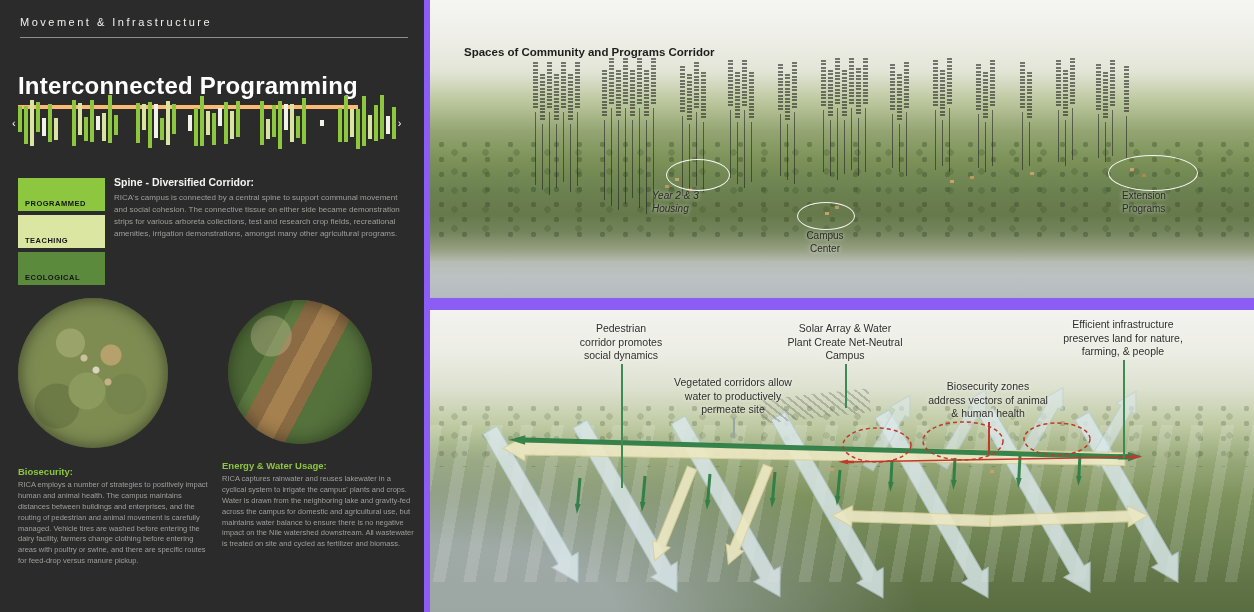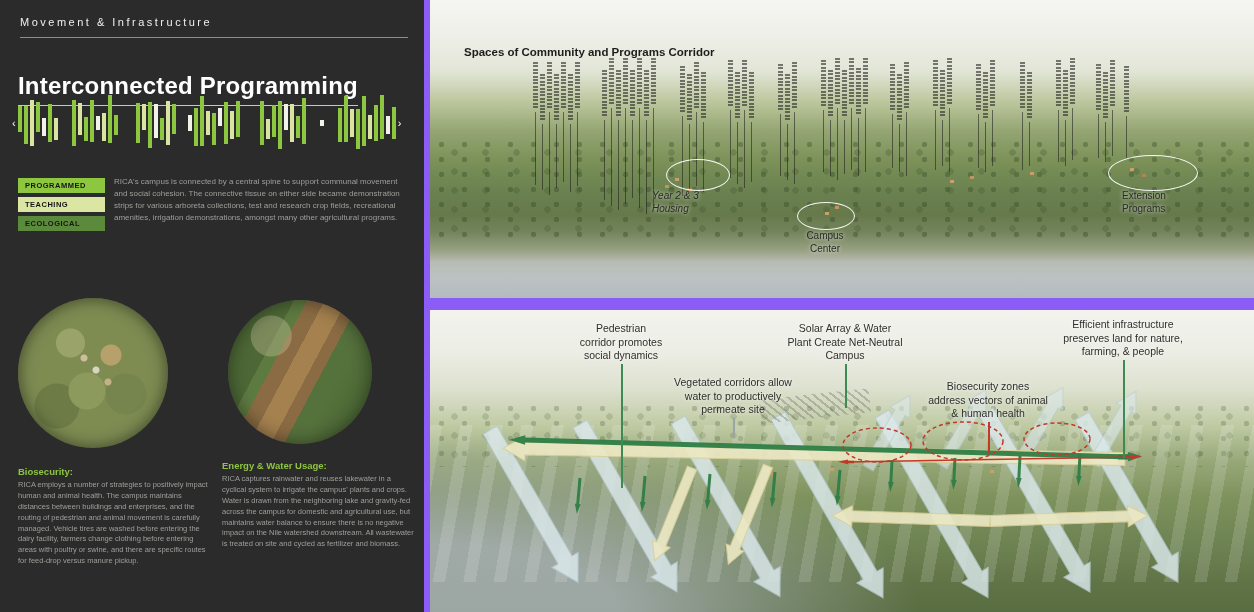--- a/index.html
+++ b/index.html
@@ -4,29 +4,29 @@
 <style>
   html,body{margin:0;padding:0;background:#fff;}
   body{width:1254px;height:612px;overflow:hidden;font-family:"Liberation Sans",sans-serif;position:relative;}
   .board{position:relative;width:1254px;height:612px;background:#8b5cf6;}
 
   
   .left-panel{position:absolute;left:0;top:0;width:424px;height:612px;background:var(--panel-bg);color:#f2f2f0;}
   .eyebrow{position:absolute;left:20px;top:16px;right:16px;font-size:11px;letter-spacing:2.5px;color:#efefec;
            padding-bottom:9px;border-bottom:1px solid #8d8d8a;}
   .page-title{position:absolute;left:18px;top:40px;font-size:24px;font-weight:bold;letter-spacing:.2px;color:#fff;
-              border-bottom:1px solid #fdba74;padding-bottom:5px;display:inline-block;margin-top:32px;}
+              border-bottom:4px solid #fdba74;padding-bottom:5px;display:inline-block;margin-top:32px;}
   .barcode{position:absolute;left:10px;top:94px;right:6px;height:58px;display:flex;align-items:center;}
   .barcode .chev{color:#fff;font-size:11px;line-height:1;flex:none;padding:0 2px;}
   .bars{display:flex;align-items:center;height:58px;gap:2px;}
   .bar{width:4px;flex:none;}
   .bar-gap{height:1px;flex:none;}
   .program-legend{position:absolute;left:18px;top:178px;width:92px;}
   .legend-chip{width:80px;font-size:7.5px;font-weight:bold;color:#151515;letter-spacing:.5px;
-               padding:3px 0 3px 7px;margin-bottom:4px;}
+               padding:21px 0 3px 7px;margin-bottom:4px;}
   .spine-block{position:absolute;left:114px;top:176px;right:20px;}
   .spine-heading{font-size:10.5px;font-weight:bold;color:#f4f4f2;margin-bottom:4px;}
   .body-copy{font-size:8px;line-height:1.5;color:var(--body-text-gray);margin:0;}
   .circle{position:absolute;border-radius:50%;box-shadow:inset 0 0 18px rgba(0,0,0,.45);}
   .circle-campus{left:18px;top:298px;width:150px;height:150px;
     background:
       radial-gradient(circle at 52% 48%, #d8d4c2 0 3px, transparent 4px),
       radial-gradient(circle at 44% 40%, #cdbf9c 0 3px, transparent 4px),
       radial-gradient(circle at 60% 56%, #c4b089 0 3px, transparent 4px),
       radial-gradient(circle at 35% 30%, #9aa36a 0 14px, transparent 15px),
@@ -160,20 +160,21 @@
       <span class="chev">›</span>
     </div>
 
     <div class="program-legend">
         <div class="legend-chip" style="background: rgb(141, 198, 63);">PROGRAMMED</div>
         <div class="legend-chip" style="background: rgb(219, 230, 163);">TEACHING</div>
         <div class="legend-chip" style="background: rgb(92, 138, 60);">ECOLOGICAL</div>
       </div>
 
     <div class="spine-block">
+      <div class="spine-heading">Spine - Diversified Corridor:</div>
       <p class="body-copy">RICA's campus is connected by a central spine to support communal movement and social cohesion. The connective tissue on either side became demonstration strips for various arboreta collections, test and research crop fields, recreational amenities, irrigation demonstrations, amongst many other agricultural programs.</p>
     </div>
 
     <div class="circle circle-campus"></div>
     <div class="circle circle-road"></div>
 
     <div class="bottom-col col-biosecurity">
       <div class="green-heading">Biosecurity:</div>
       <p class="body-copy">RICA employs a number of strategies to positively impact human and animal health. The campus maintains distances between buildings and enterprises, and the routing of pedestrian and animal movement is carefully managed. Vehicle tires are washed before entering the dairy facility, farmers change clothing before entering areas with poultry or swine, and there are specific routes for feed-drop versus manure pickup.</p>
     </div>

